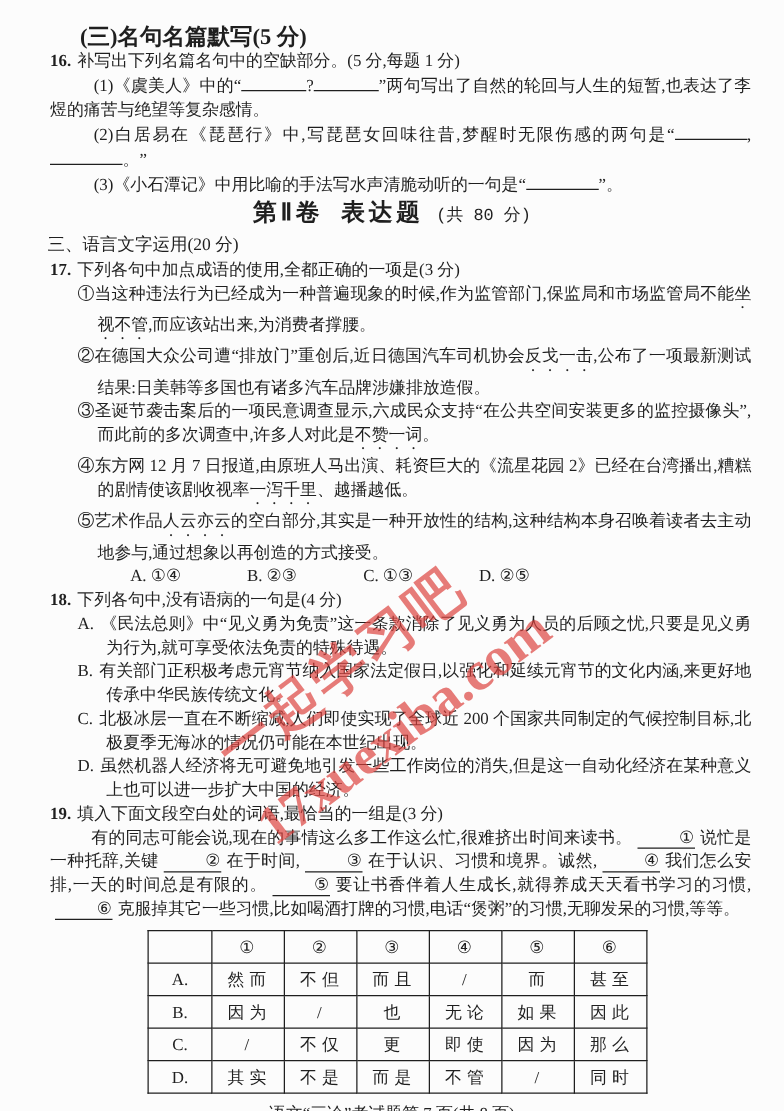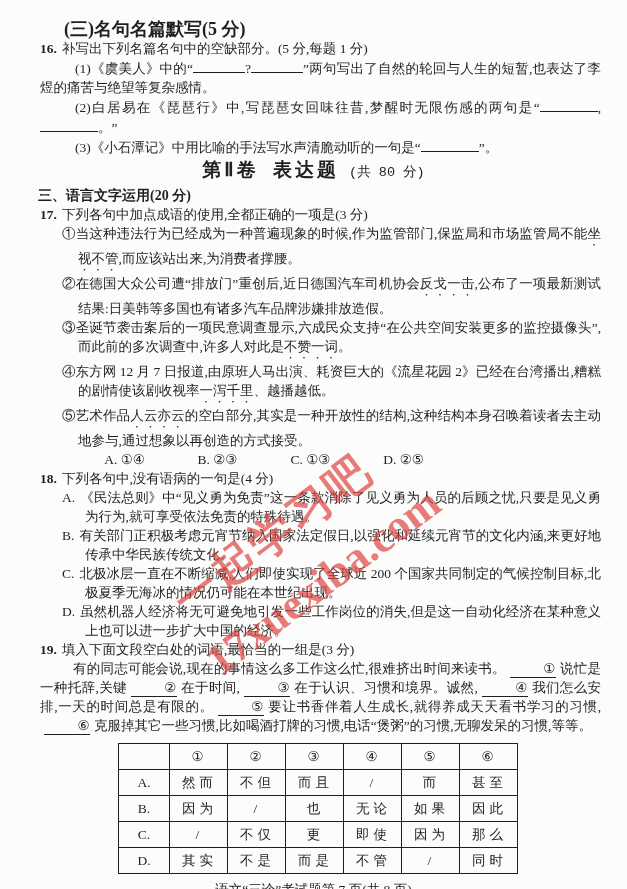--- a/index.html
+++ b/index.html
@@ -4,21 +4,21 @@
 <style>
   html,body{margin:0;padding:0;}
   body{
     width:627px;height:889px;background:#fcfcfc;color:#1f1f1f;
     font-family:"Liberation Serif", serif;
     position:relative;overflow:hidden;
   }
   .page{position:relative;width:627px;height:889px;padding-top:20px;box-sizing:border-box;}
   p{margin:0 26px 0 40px;font-size:13.5px;line-height:19px;}
   .sec-sub{margin-left:64px;font-size:18px;font-weight:bold;}
-  .sec-main{margin-left:38px;font-size:14px;font-weight:bold;}
+  .sec-main{margin-left:38px;font-size:14px;font-weight:normal;}
   .qnum{font-weight:bold;margin-right:5px;}
   .sub{text-indent:35px;text-align:justify;}
   .part-header{text-align:center;margin:5px 0 4px 0;font-family:Liberation Mono, monospace;}
   .part-title{font-size:19px;font-weight:bold;letter-spacing:3px;}
   .part-score{font-size:13.5px;margin-left:10px;}
   .opt17{margin-left:78px;text-indent:-16px;text-align:justify;}
   .optline{margin-left:78px;}
   .optline .op{display:inline-block;min-width:93px;text-align:center;}
   .opt18{margin-left:85px;text-indent:-23px;text-align:justify;}
   .opt-label{margin-right:5px;}

